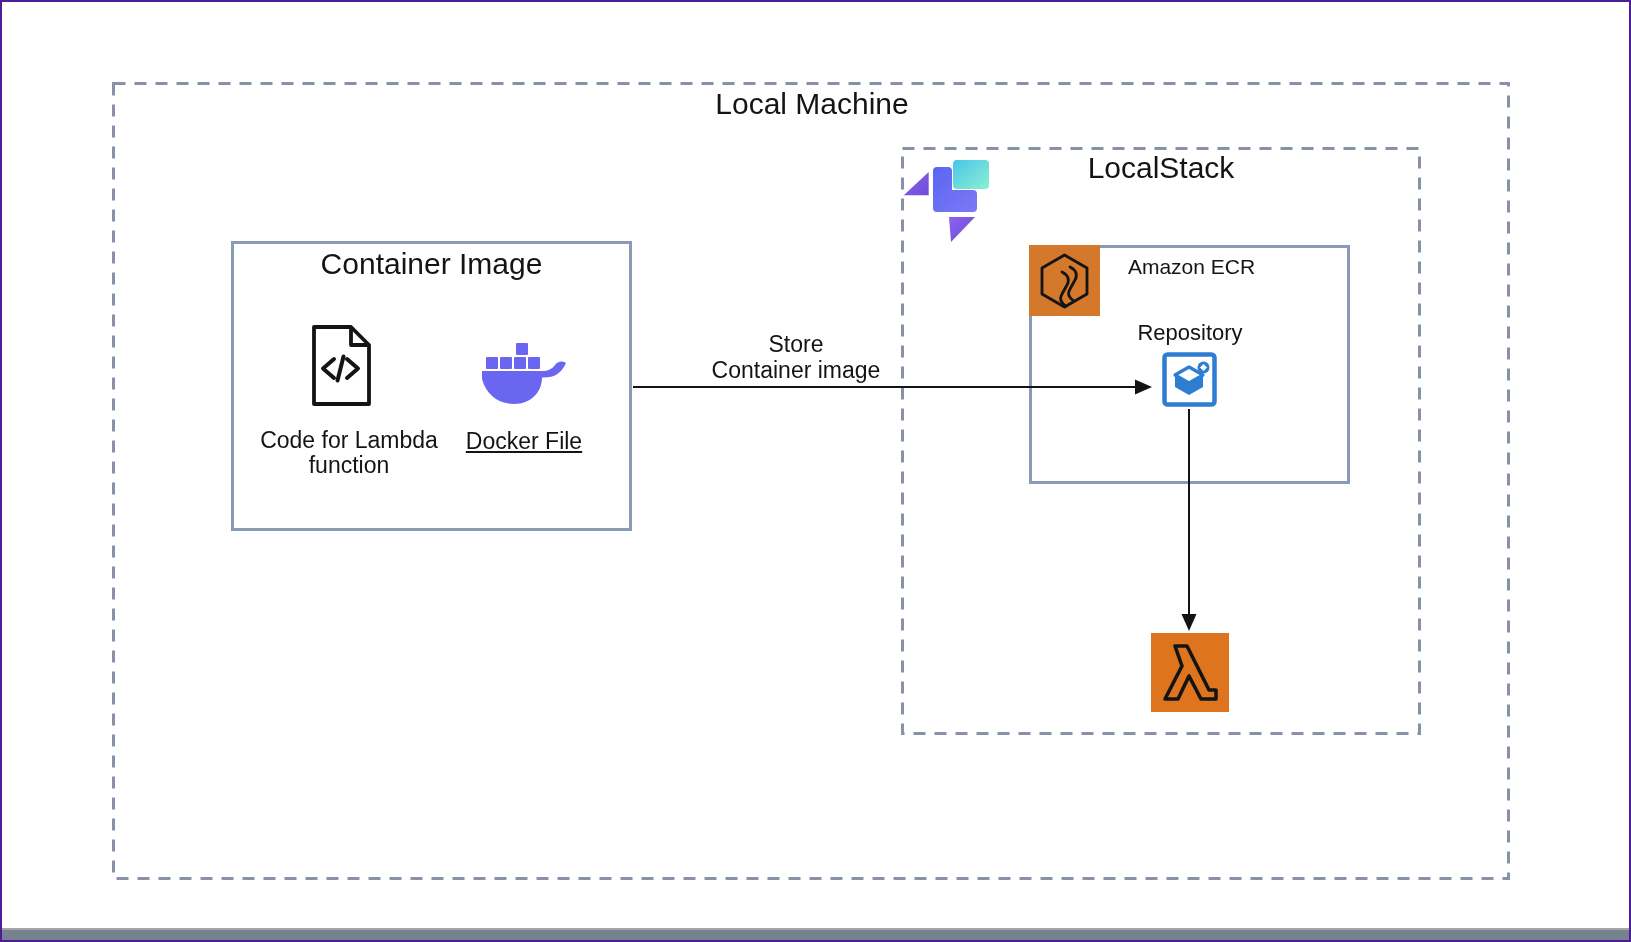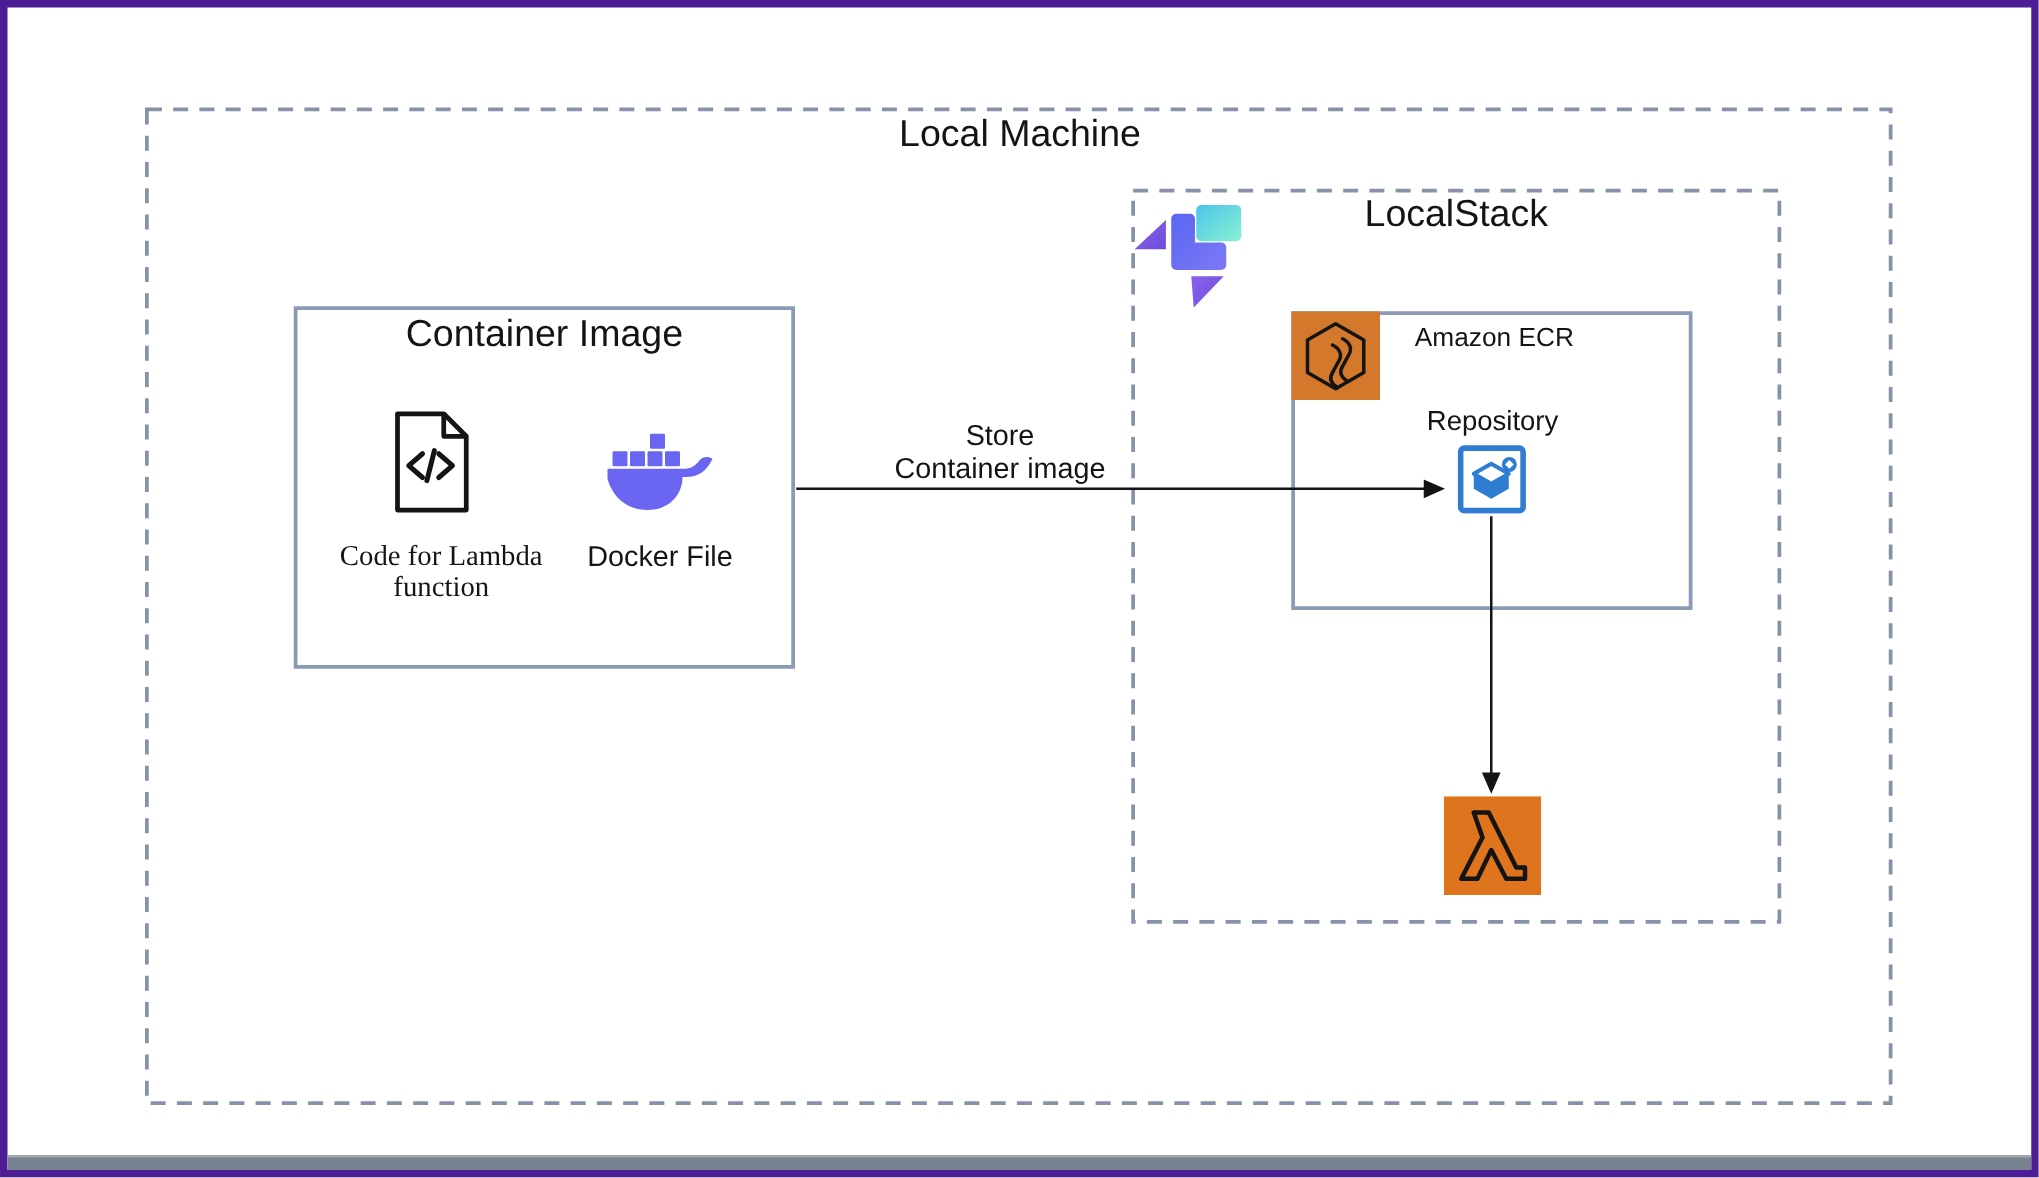--- a/index.html
+++ b/index.html
@@ -1,20 +1,20 @@
 <!DOCTYPE html>
 <html><head>
 <meta charset="utf-8">
 <style>
   html,body{margin:0;padding:0;background:#ffffff;}
   #stage{
     position:relative;
     width:1631px;height:942px;
     background:#ffffff;
-    border:6px solid #4c1d95;
+    border:2px solid #4c1d95;
     box-sizing:border-box;
     overflow:hidden;
     font-family:"Liberation Sans", sans-serif;
     color:#111111;
   }
   .abs{position:absolute;}
   .label{
     text-align:center;
     color:#141414;
     white-space:nowrap;
@@ -55,26 +55,26 @@
     <g>
       <line x1="1187" y1="407" x2="1187" y2="614" stroke="#141414" stroke-width="2"></line>
       <polygon points="1187,629 1179.5,612 1194.5,612" fill="#141414"></polygon>
     </g>
   </svg>
 
   <div class="abs label t30" style="left:610px;top:86px;width:400px;">Local Machine</div>
 
   <div class="abs label t30" style="left:229px;top:246px;width:401px;">Container Image</div>
 
-  <div class="abs label t23 lines" style="left:247px;top:426px;width:200px;line-height:25px;font-family:Liberation Serif, serif;">
+  <div class="abs label t23 lines" style="left:247px;top:426px;width:200px;line-height:25px;">
     <span>Code for Lambda</span>
     <span>function</span>
   </div>
 
-  <div class="abs label t23" style="left:422px;top:426px;width:200px;">Docker File</div>
+  <div class="abs label t23" style="left:422px;top:426px;width:200px;text-decoration:underline;">Docker File</div>
 
   <div class="abs label t30" style="left:1009px;top:150px;width:300px;">LocalStack</div>
 
   <div class="abs label t23 lines" style="left:694px;top:329px;width:200px;">
     <span>Store</span>
     <span>Container image</span>
   </div>
 
   <div class="abs label t25" style="left:1097px;top:251px;width:185px;">Amazon ECR</div>
 

